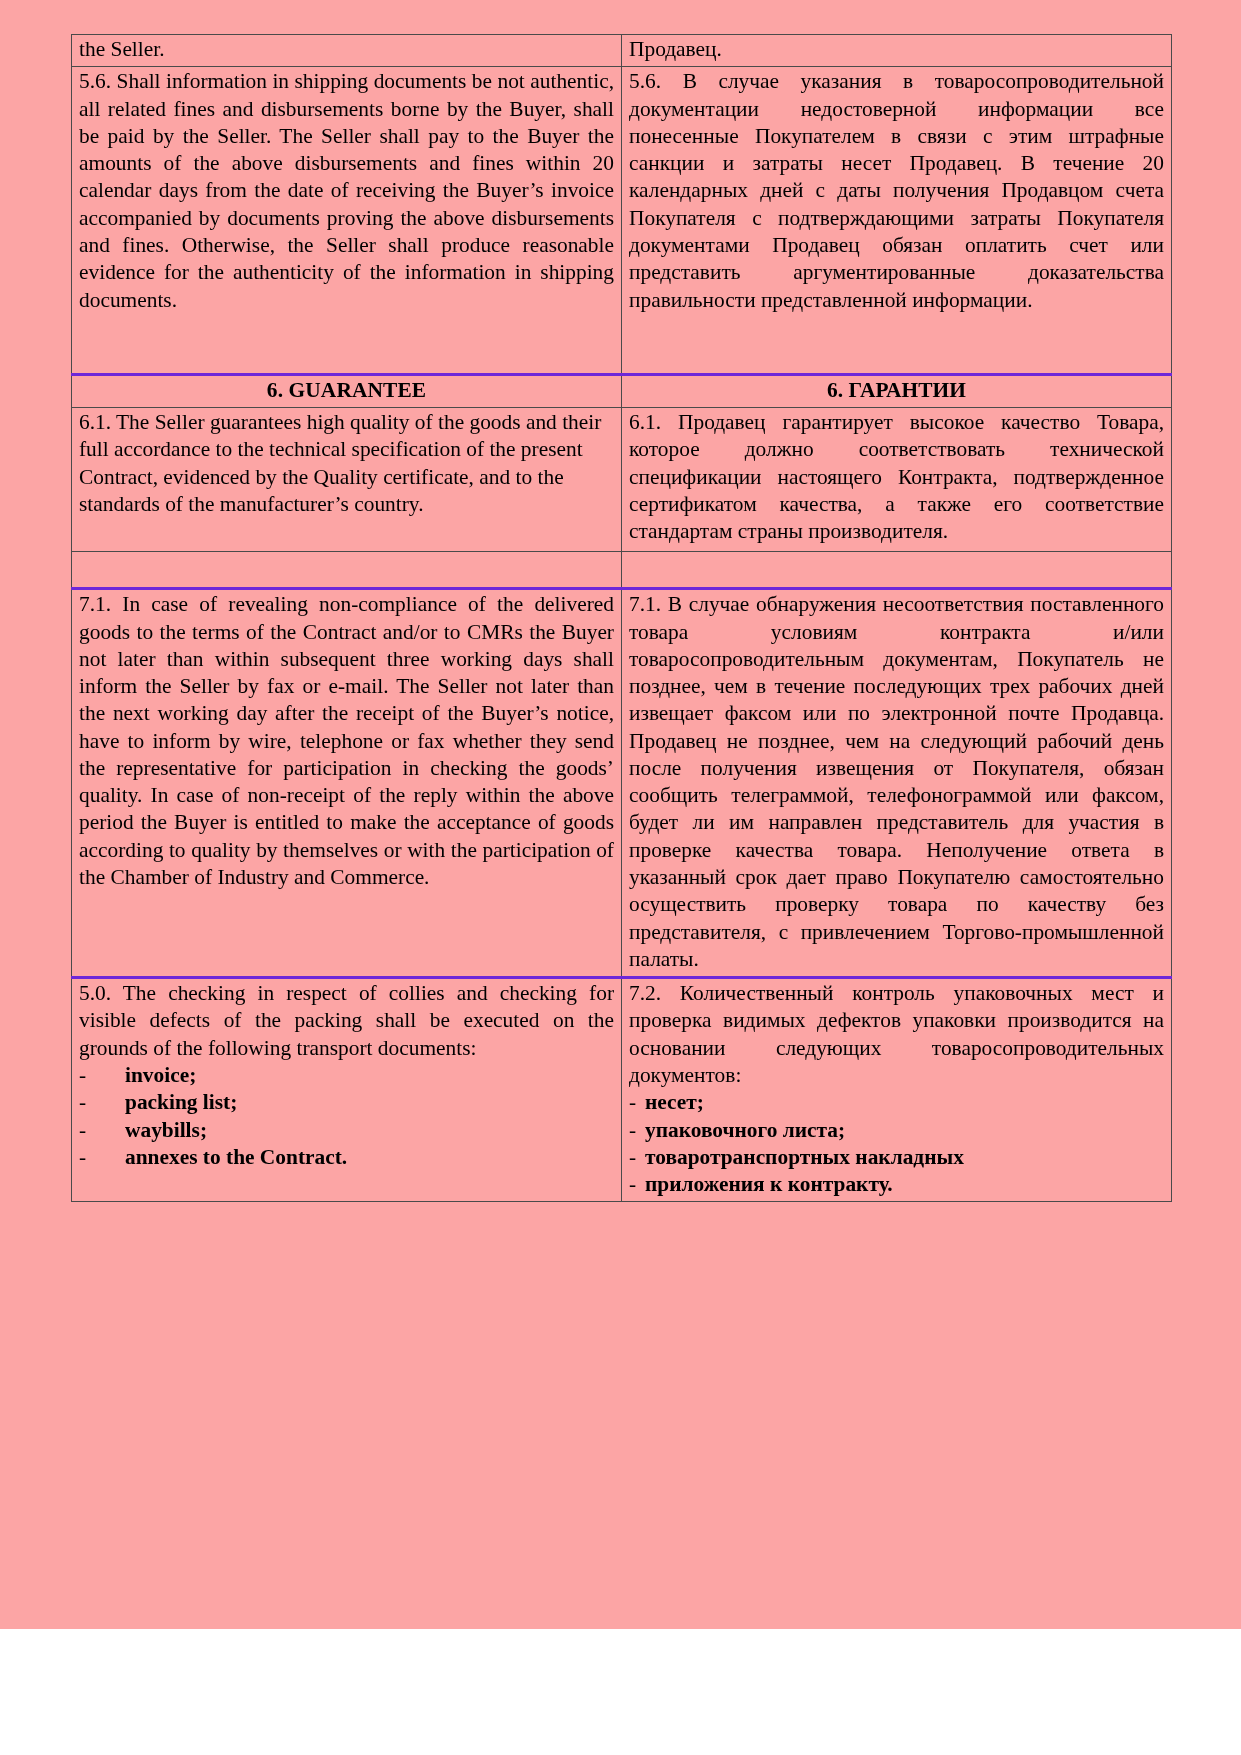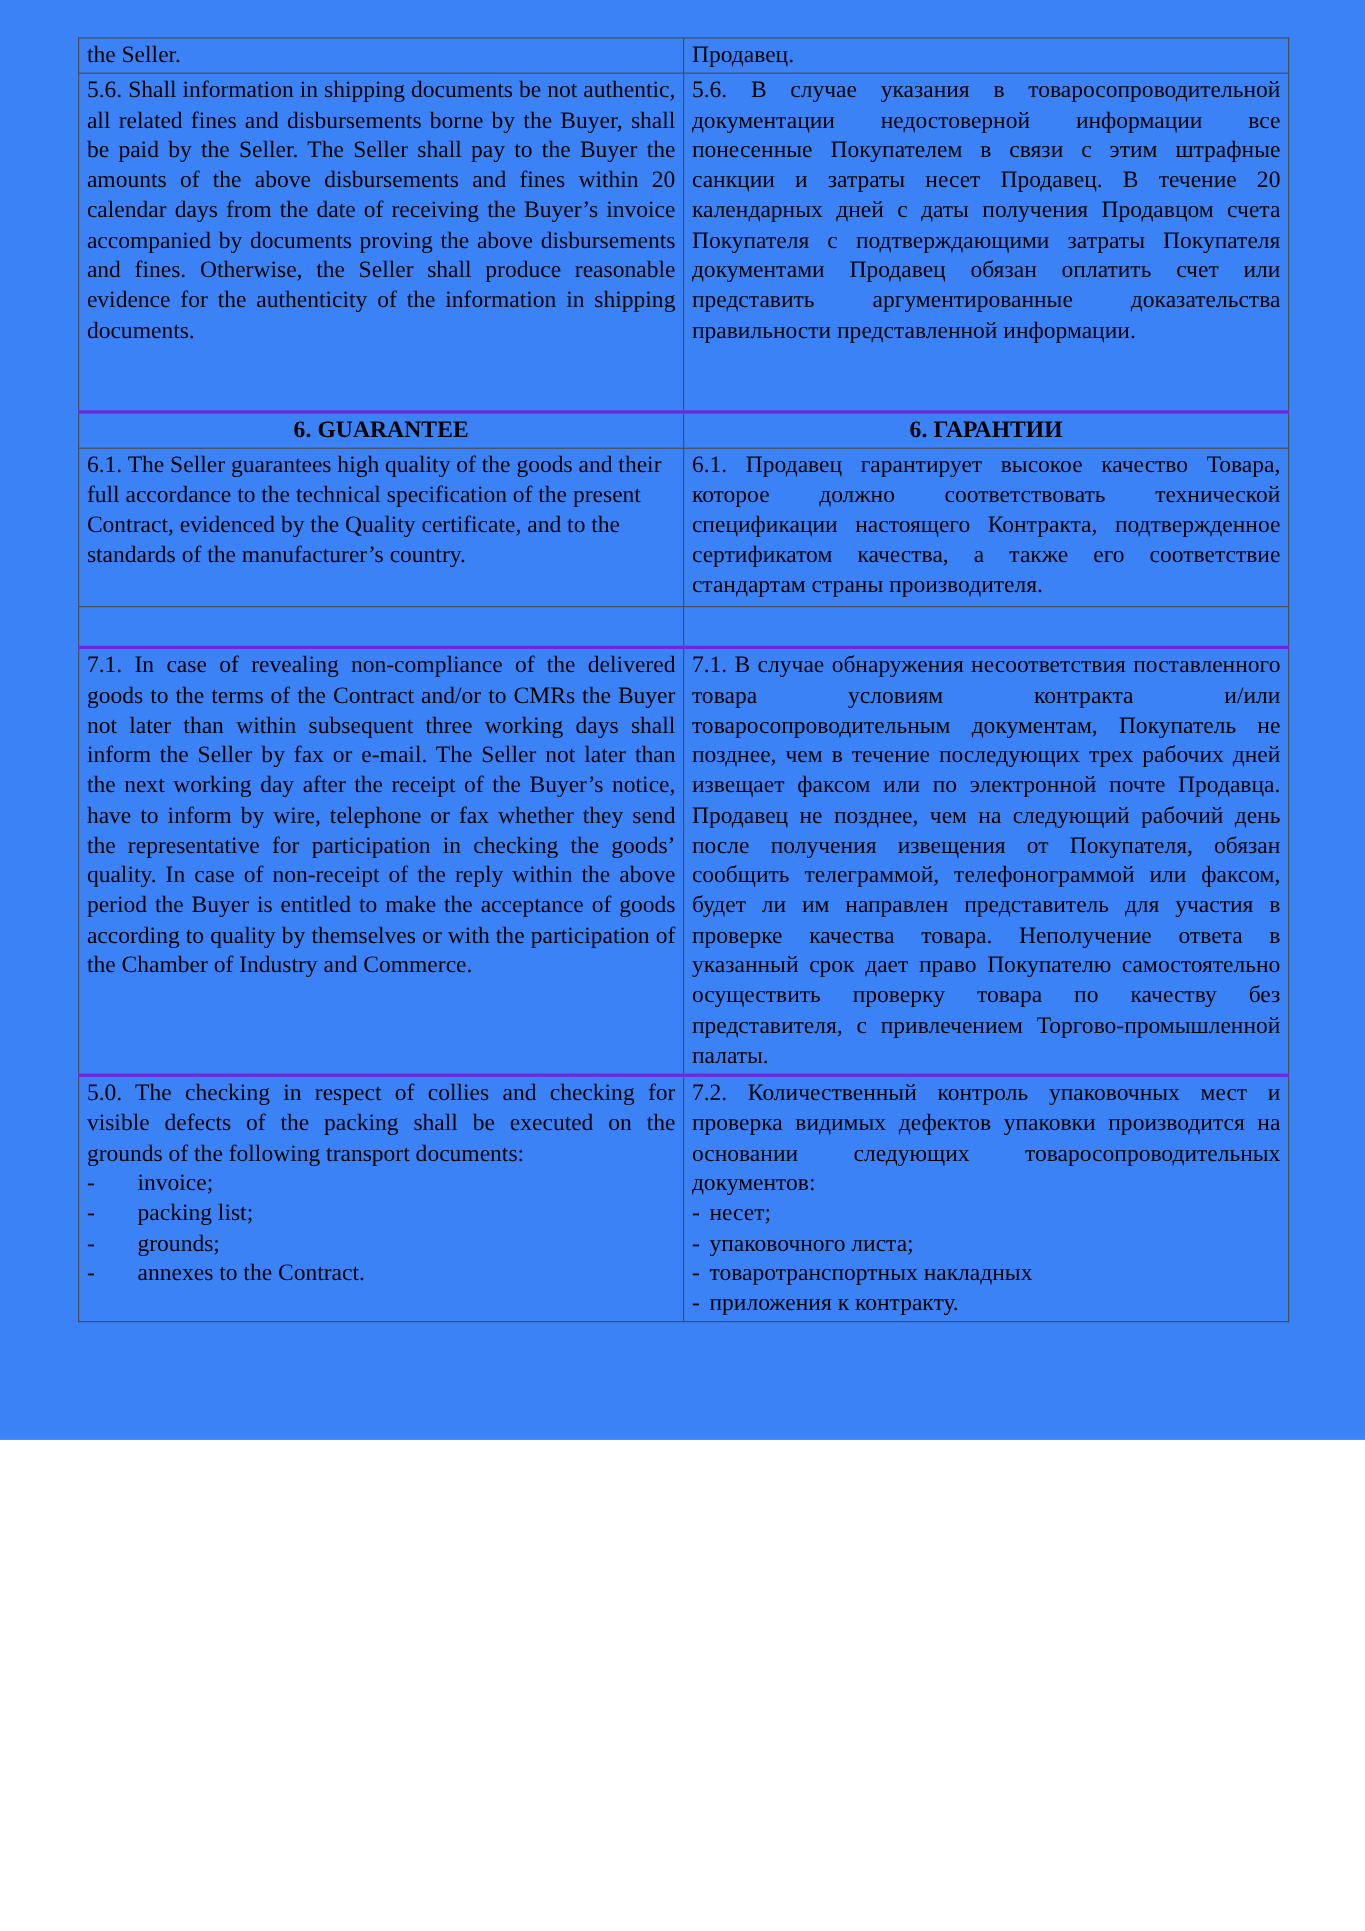--- a/index.html
+++ b/index.html
@@ -10,23 +10,23 @@
   body {
     width: 1241px;
     height: 1755px;
     font-family: "Liberation Serif", "DejaVu Serif", serif;
     color: #000000;
     overflow: hidden;
   }
   .page {
     box-sizing: border-box;
     width: 1241px;
-    height: 1309px;
+    height: 1629px;
     padding: 34px 70px 0 71px;
-    background: #3b82f6;
+    background: #fca5a5;
   }
   table.contract {
     width: 1100px;
     border-collapse: collapse;
     table-layout: fixed;
     margin: 0;
   }
   table.contract col.c-en { width: 550px; }
   table.contract col.c-ru { width: 550px; }
 
@@ -84,20 +84,21 @@
     display: flex;
     line-height: 1.275;
   }
   ul.blist li .dash {
     flex: 0 0 auto;
     width: 16px;
   }
   ul.blist.wide li .dash { width: 46px; }
   ul.blist li .btext {
     flex: 1 1 auto;
+    font-weight: bold;
   }
   .pad-after-lg { display: block; height: 30px; }
   .pad-after-xl { display: block; height: 56px; }
 </style>
 </head>
 <body>
 
 <div class="page">
   <table class="contract">
     <colgroup>
@@ -168,21 +169,21 @@
             <li>
               <span class="dash">-</span>
               <span class="btext">invoice;</span>
             </li>
             <li>
               <span class="dash">-</span>
               <span class="btext">packing list;</span>
             </li>
             <li>
               <span class="dash">-</span>
-              <span class="btext">grounds;</span>
+              <span class="btext">waybills;</span>
             </li>
             <li>
               <span class="dash">-</span>
               <span class="btext">annexes to the Contract.</span>
             </li>
           </ul>
         </td>
         <td>
           <p class="para">7.2. Количественный контроль упаковочных мест и проверка видимых дефектов упаковки производится на основании следующих товаросопроводительных документов:</p>
           <ul class="blist">

